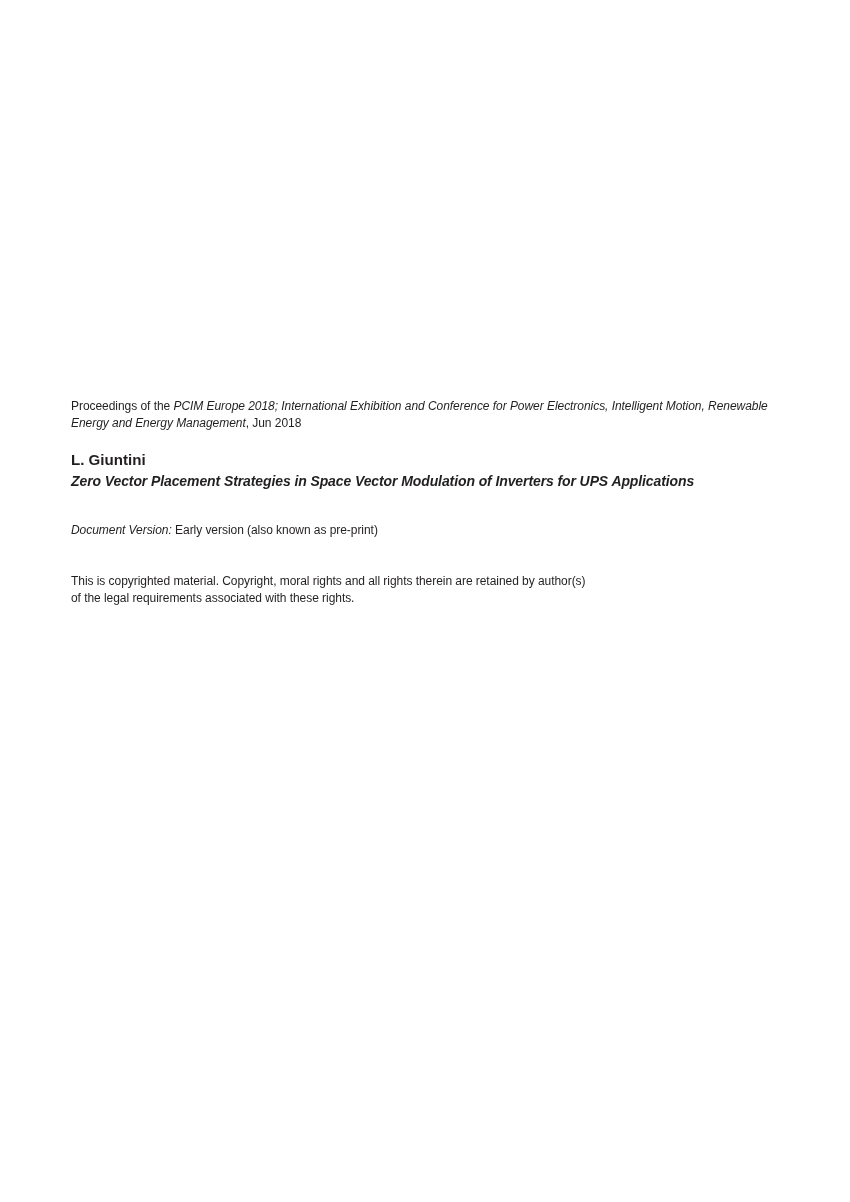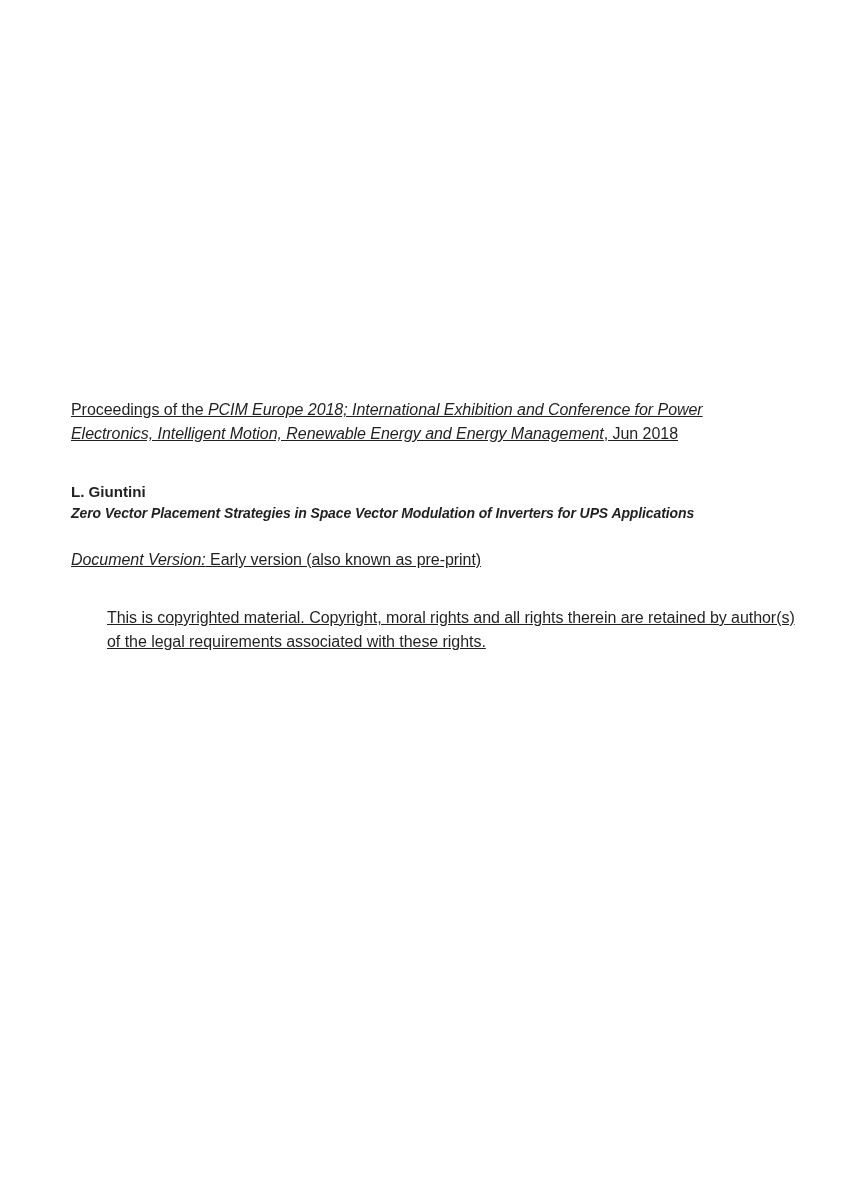--- a/index.html
+++ b/index.html
@@ -20,58 +20,56 @@
   }
   .content {
     position: absolute;
     left: 71px;
     top: 398px;
     width: 712px;
   }
 
   
   .para {
-    font-size: 16px;
-    line-height: 24px;
+    font-size: 12px;
+    line-height: 17px;
     margin: 0;
     letter-spacing: -0.05px;
-    text-decoration: underline;
   }
 
   
   .block-citation { width: 709px; }
 
   
   .block-publisher { margin-top: 8.5px; }
 
   
-  .block-authortitle { margin-top: 35px; }
+  .block-authortitle { margin-top: 17px; }
   .author-name {
     font-weight: bold;
     font-size: 15.1px;
     line-height: 21.5px;
     margin: 0;
   }
   .doc-title {
     font-weight: bold;
     font-style: italic;
     font-size: 14px;
     line-height: 21.5px;
     margin: 0;
     letter-spacing: -0.1px;
   }
 
   
-  .block-version { margin-top: 24px; }
+  .block-version { margin-top: 30px; }
 
   
   .block-rights {
     margin-top: 34px;
     width: 700px;
-    margin-left: 36px;
   }
   .rights-line { display: block; }
 
   em.it { font-style: italic; font-weight: inherit; }
 </style>
 </head>
 <body>
 
 <div class="page">
   <div class="content">

